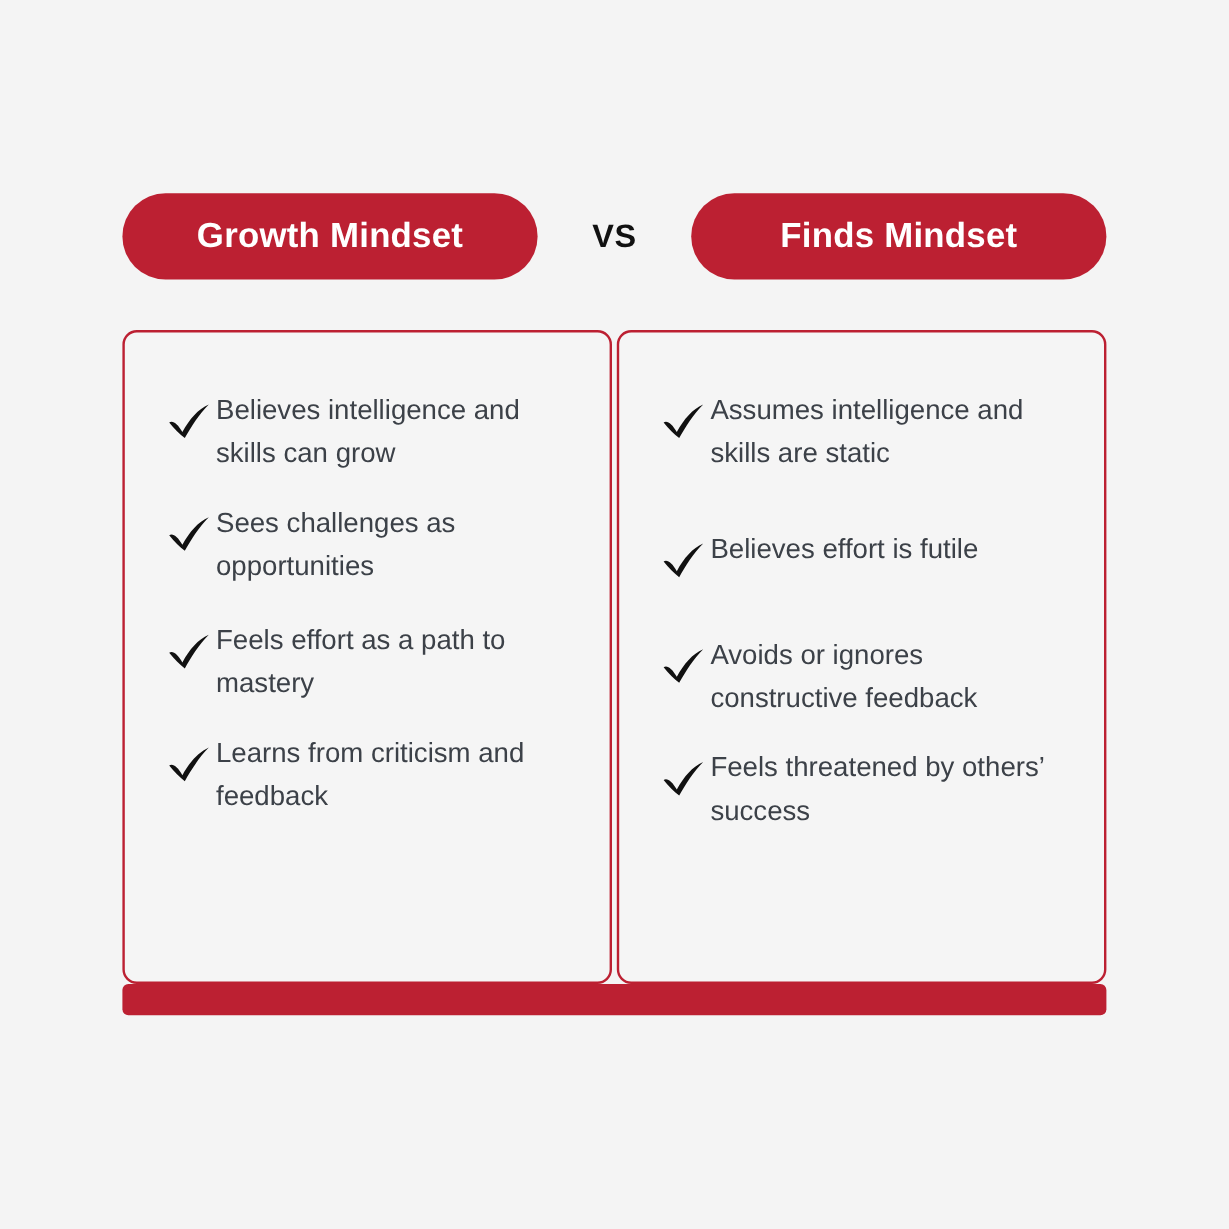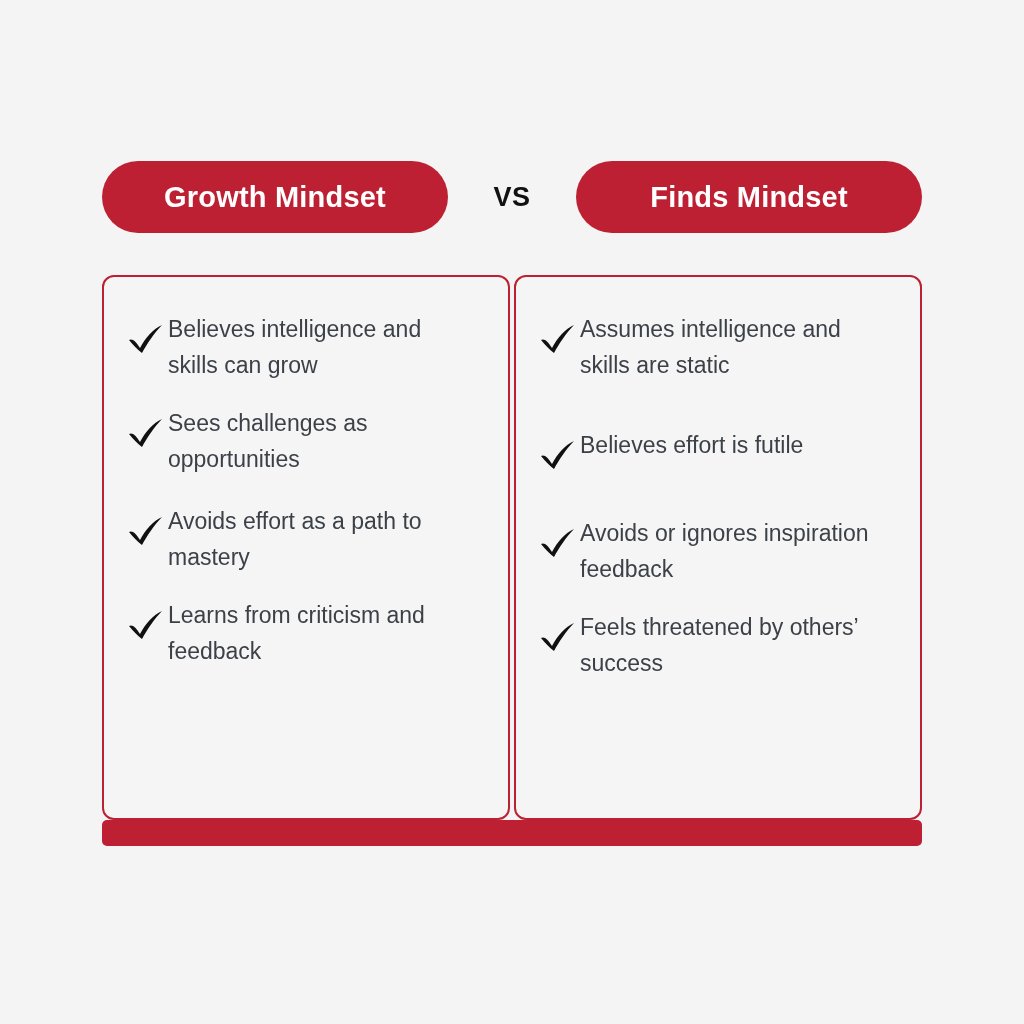--- a/index.html
+++ b/index.html
@@ -77,21 +77,21 @@
     height: 545px;
     background: #f5f5f5;
     border: 2px solid #bc2032;
     border-radius: 12px;
     box-sizing: border-box;
     padding: 34px 20px 0 20px;
   }
 
   .item-list {
     list-style: none;
-    margin: 0;
+    margin: 12px;
     padding: 0;
   }
 
   .item {
     display: flex;
     align-items: flex-start;
     margin-bottom: 22px;
   }
   .item:last-child { margin-bottom: 0; }
 
@@ -169,21 +169,21 @@
           </span>
           <span class="item-text">Sees challenges as opportunities</span>
         </li>
 
         <li class="item spaced-top">
           <span class="check-icon">
             <svg viewBox="0 0 44 40" xmlns="http://www.w3.org/2000/svg" aria-hidden="true">
               <path d="M5 21 C8 19, 12 22, 16 29 C22 18, 29 10, 38 6 C30 14, 23 25, 18 34 C14 31, 9 26, 5 21 Z" fill="#111111"></path>
             </svg>
           </span>
-          <span class="item-text">Avoids effort as a path to mastery</span>
+          <span class="item-text">Feels effort as a path to mastery</span>
         </li>
 
         <li class="item">
           <span class="check-icon">
             <svg viewBox="0 0 44 40" xmlns="http://www.w3.org/2000/svg" aria-hidden="true">
               <path d="M5 21 C8 19, 12 22, 16 29 C22 18, 29 10, 38 6 C30 14, 23 25, 18 34 C14 31, 9 26, 5 21 Z" fill="#111111"></path>
             </svg>
           </span>
           <span class="item-text">Learns from criticism and feedback</span>
         </li>
@@ -213,21 +213,21 @@
           </span>
           <span class="item-text">Believes effort is futile</span>
         </li>
 
         <li class="item">
           <span class="check-icon">
             <svg viewBox="0 0 44 40" xmlns="http://www.w3.org/2000/svg" aria-hidden="true">
               <path d="M5 21 C8 19, 12 22, 16 29 C22 18, 29 10, 38 6 C30 14, 23 25, 18 34 C14 31, 9 26, 5 21 Z" fill="#111111"></path>
             </svg>
           </span>
-          <span class="item-text">Avoids or ignores inspiration feedback</span>
+          <span class="item-text">Avoids or ignores constructive feedback</span>
         </li>
 
         <li class="item">
           <span class="check-icon">
             <svg viewBox="0 0 44 40" xmlns="http://www.w3.org/2000/svg" aria-hidden="true">
               <path d="M5 21 C8 19, 12 22, 16 29 C22 18, 29 10, 38 6 C30 14, 23 25, 18 34 C14 31, 9 26, 5 21 Z" fill="#111111"></path>
             </svg>
           </span>
           <span class="item-text">Feels threatened by others’ success</span>
         </li>

